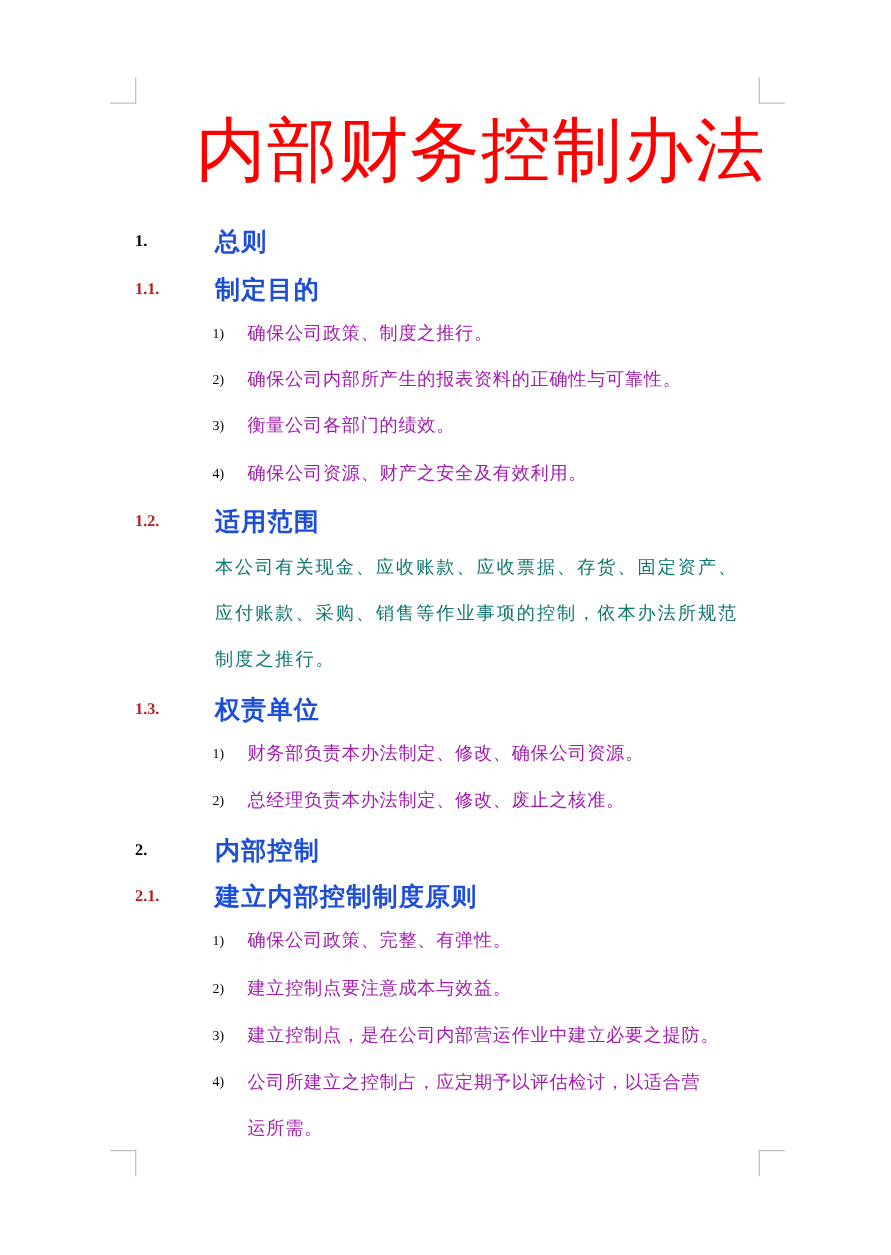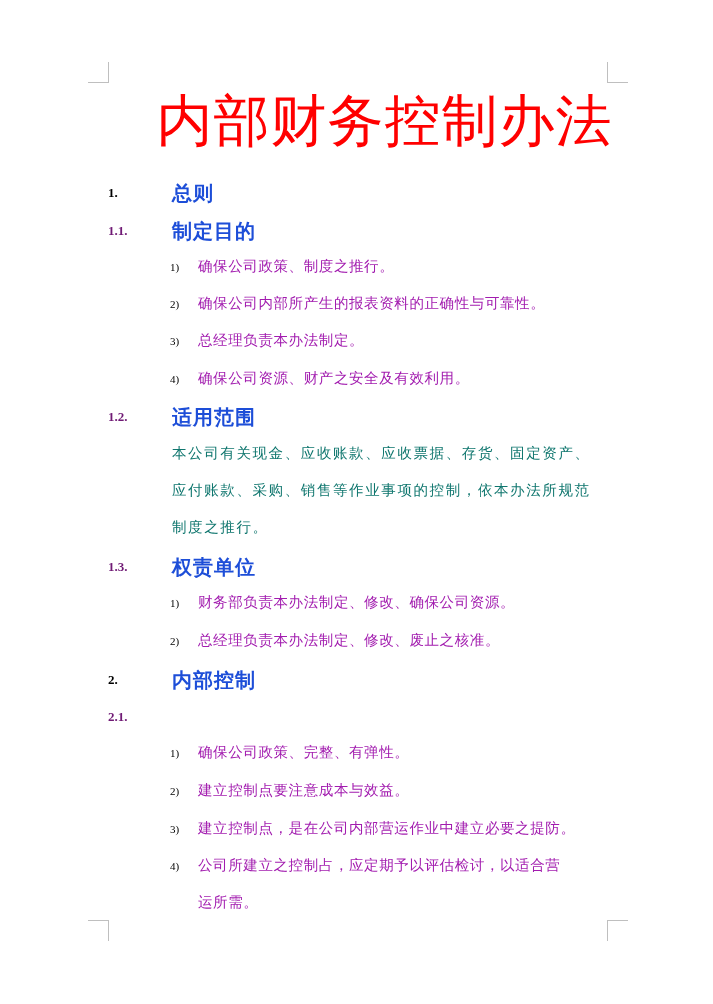--- a/index.html
+++ b/index.html
@@ -14,21 +14,21 @@
   .c-br { left: 607px; top: 920px; border-left-width: 1px; border-top-width: 1px; }
 
   .title {
     position: absolute; left: 0; top: 86px; width: 713px; text-align: center;
     color: #ff0000; font-family: "DejaVu Serif", "Liberation Serif", serif;
     font-size: 56px; line-height: 70px; letter-spacing: 1px; white-space: nowrap; margin-left: 28px;
   }
   .row { position: absolute; left: 0; width: 713px; white-space: nowrap; }
   .h-num { position: absolute; left: 108px; font-family: "Liberation Serif", "DejaVu Serif", serif; font-weight: bold; font-size: 13px; }
   .h-num.black { color: #000000; }
-  .h-num.blue { color: #701a75; }
+  .h-num.blue { color: #b91c1c; }
   .h-text { position: absolute; left: 172px; color: #1d4ed8; font-weight: bold; font-size: 20px; letter-spacing: 1px; }
   .i-num { position: absolute; left: 170px; color: #000; font-family: "Liberation Serif", "DejaVu Serif", serif; font-size: 11px; }
   .i-text { position: absolute; left: 198px; color: #a21caf; font-size: 14.5px; letter-spacing: 0.6px; }
   .p-text { position: absolute; left: 172px; color: #0f766e; font-size: 14.5px; letter-spacing: 1.6px; }
 </style>
 </head>
 <body>
 
 <div>
   <div class="corner c-tl"></div>
@@ -50,21 +50,21 @@
   <div class="row" style="top:257px;">
     <span class="i-num" style="top:4px;">1)</span>
     <span class="i-text">确保公司政策、制度之推行。</span>
   </div>
   <div class="row" style="top:294px;">
     <span class="i-num" style="top:4px;">2)</span>
     <span class="i-text">确保公司内部所产生的报表资料的正确性与可靠性。</span>
   </div>
   <div class="row" style="top:331px;">
     <span class="i-num" style="top:4px;">3)</span>
-    <span class="i-text">总经理负责本办法制定。</span>
+    <span class="i-text">衡量公司各部门的绩效。</span>
   </div>
   <div class="row" style="top:369px;">
     <span class="i-num" style="top:4px;">4)</span>
     <span class="i-text">确保公司资源、财产之安全及有效利用。</span>
   </div>
 
   <div class="row" style="top:404px;height:24px;">
     <span class="h-num blue" style="top:5px;">1.2.</span>
     <span class="h-text">适用范围</span>
   </div>
@@ -91,20 +91,21 @@
     <span class="i-text">总经理负责本办法制定、修改、废止之核准。</span>
   </div>
 
   <div class="row" style="top:667px;height:24px;">
     <span class="h-num black" style="top:5px;">2.</span>
     <span class="h-text">内部控制</span>
   </div>
 
   <div class="row" style="top:704px;height:24px;">
     <span class="h-num blue" style="top:5px;">2.1.</span>
+    <span class="h-text">建立内部控制制度原则</span>
   </div>
   <div class="row" style="top:743px;">
     <span class="i-num" style="top:4px;">1)</span>
     <span class="i-text">确保公司政策、完整、有弹性。</span>
   </div>
   <div class="row" style="top:781px;">
     <span class="i-num" style="top:4px;">2)</span>
     <span class="i-text">建立控制点要注意成本与效益。</span>
   </div>
   <div class="row" style="top:819px;">

